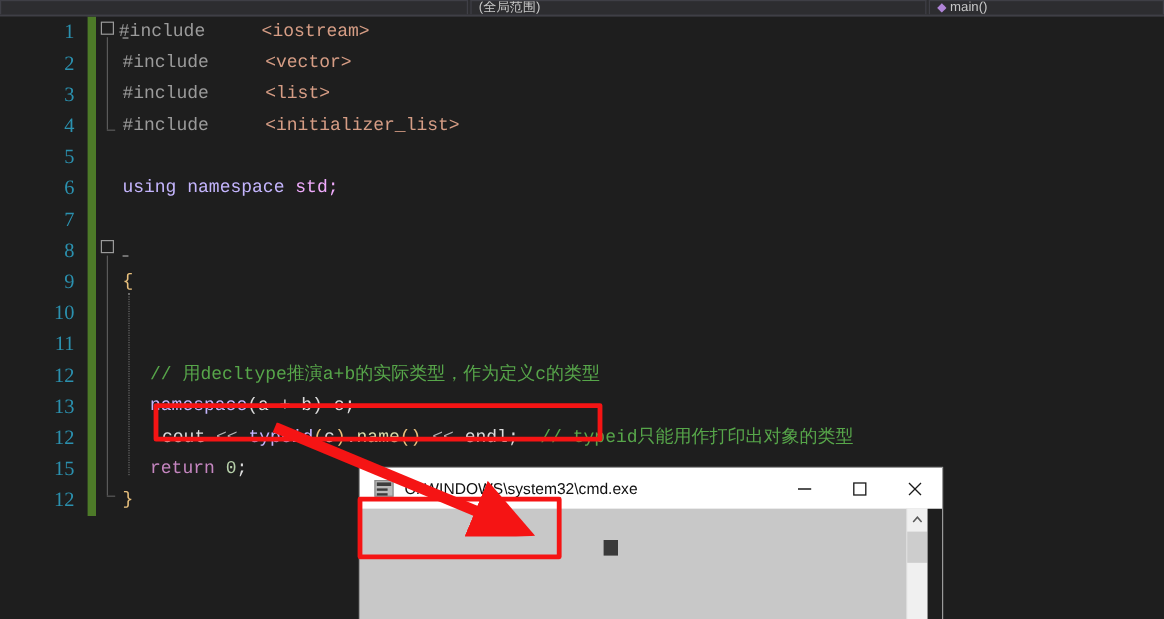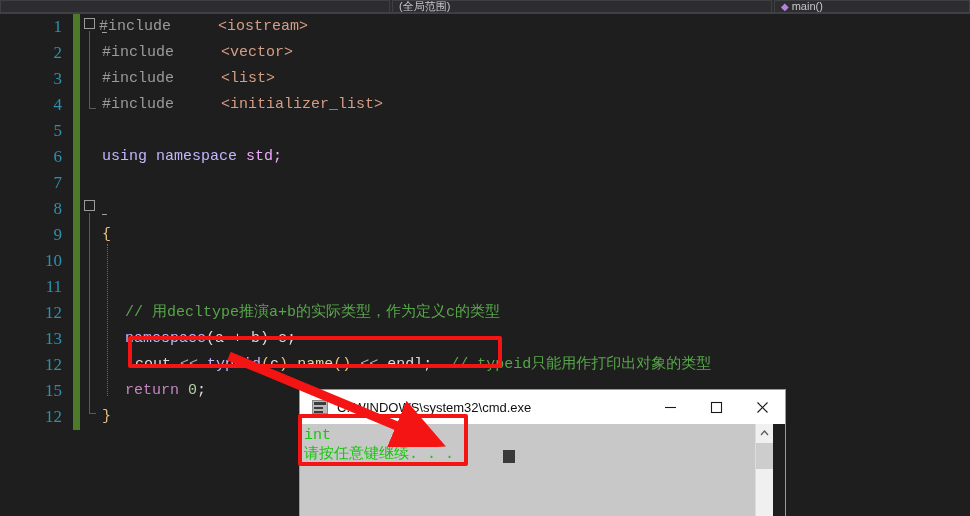--- a/index.html
+++ b/index.html
@@ -273,22 +273,20 @@
     </div>
     <div class="wbtn" id="wbtn-close">
       <svg width="13" height="13" viewBox="0 0 13 13" aria-hidden="true">
           <line x1="1.5" y1="1.5" x2="11.5" y2="11.5" stroke="#1a1a1a" stroke-width="1.1"></line>
           <line x1="11.5" y1="1.5" x2="1.5" y2="11.5" stroke="#1a1a1a" stroke-width="1.1"></line>
         </svg>
     </div>
   </div>
 
   <div id="console-body">
-    <div id="console-text"><span>int</span>
-<span>请按任意键继续. . .</span></div>
     <div id="console-cursor"></div>
   </div>
 
   <div id="console-scrollbar">
     <div id="console-sb-up">
       <svg width="9" height="6" viewBox="0 0 9 6" aria-hidden="true">
           <polyline points="1,5 4.5,1 8,5" fill="none" stroke="#5a5a5a" stroke-width="1.3"></polyline>
         </svg>
     </div>
     <div id="console-sb-thumb"></div>

